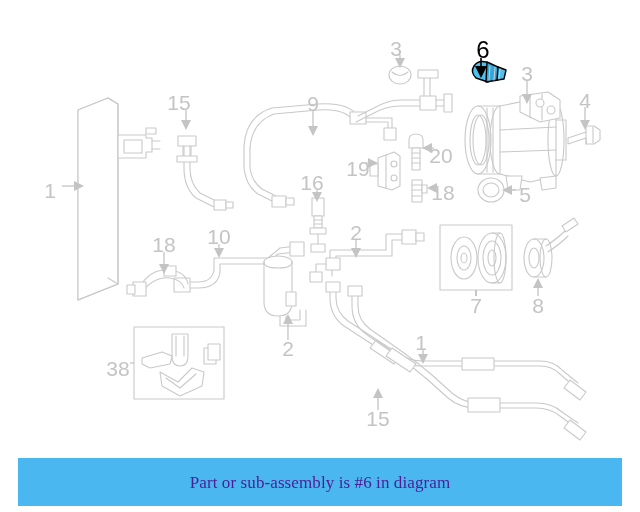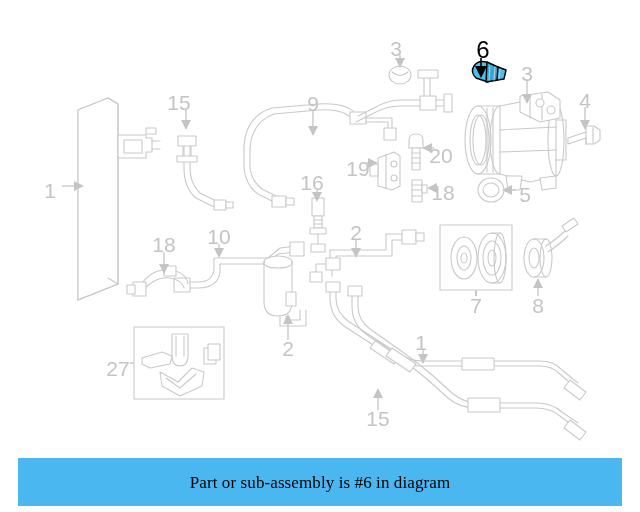--- a/index.html
+++ b/index.html
@@ -36,21 +36,21 @@
     width: 604px;
     height: 48px;
     background: #4ab7f0;
     box-sizing: border-box;
     display: flex;
     flex-direction: column;
     align-items: center;
     justify-content: center;
   }
   .banner-line {
-    color: #000000;
+    color: #4c1d95;
     font-family: "Liberation Serif", serif;
     font-size: 17px;
     line-height: 21px;
     white-space: nowrap;
     letter-spacing: 0.1px;
   }
   
   .pl { fill: none; stroke: #c9c9c9; stroke-width: 1.1; stroke-linejoin: round; stroke-linecap: round; }
   .pl-f { fill: #ffffff; stroke: #c9c9c9; stroke-width: 1.1; stroke-linejoin: round; stroke-linecap: round; }
   .arw { fill: none; stroke: #c4c4c4; stroke-width: 1.3; }
@@ -401,20 +401,20 @@
       <div style="position: absolute; left: 179px; top: 102px; transform: translate(-50%, -50%); font-family: &quot;Liberation Sans&quot;, sans-serif; font-size: 21px; line-height: 1; white-space: nowrap; color: rgb(196, 196, 196);">15</div>
       <div style="position: absolute; left: 421px; top: 342px; transform: translate(-50%, -50%); font-family: &quot;Liberation Sans&quot;, sans-serif; font-size: 21px; line-height: 1; white-space: nowrap; color: rgb(196, 196, 196);">1</div>
       <div style="position: absolute; left: 378px; top: 418px; transform: translate(-50%, -50%); font-family: &quot;Liberation Sans&quot;, sans-serif; font-size: 21px; line-height: 1; white-space: nowrap; color: rgb(196, 196, 196);">15</div>
       <div style="position: absolute; left: 356px; top: 232px; transform: translate(-50%, -50%); font-family: &quot;Liberation Sans&quot;, sans-serif; font-size: 21px; line-height: 1; white-space: nowrap; color: rgb(196, 196, 196);">2</div>
       <div style="position: absolute; left: 312px; top: 182px; transform: translate(-50%, -50%); font-family: &quot;Liberation Sans&quot;, sans-serif; font-size: 21px; line-height: 1; white-space: nowrap; color: rgb(196, 196, 196);">16</div>
       <div style="position: absolute; left: 219px; top: 236px; transform: translate(-50%, -50%); font-family: &quot;Liberation Sans&quot;, sans-serif; font-size: 21px; line-height: 1; white-space: nowrap; color: rgb(196, 196, 196);">10</div>
       <div style="position: absolute; left: 164px; top: 244px; transform: translate(-50%, -50%); font-family: &quot;Liberation Sans&quot;, sans-serif; font-size: 21px; line-height: 1; white-space: nowrap; color: rgb(196, 196, 196);">18</div>
       <div style="position: absolute; left: 358px; top: 168px; transform: translate(-50%, -50%); font-family: &quot;Liberation Sans&quot;, sans-serif; font-size: 21px; line-height: 1; white-space: nowrap; color: rgb(196, 196, 196);">19</div>
       <div style="position: absolute; left: 443px; top: 192px; transform: translate(-50%, -50%); font-family: &quot;Liberation Sans&quot;, sans-serif; font-size: 21px; line-height: 1; white-space: nowrap; color: rgb(196, 196, 196);">18</div>
       <div style="position: absolute; left: 441px; top: 155px; transform: translate(-50%, -50%); font-family: &quot;Liberation Sans&quot;, sans-serif; font-size: 21px; line-height: 1; white-space: nowrap; color: rgb(196, 196, 196);">20</div>
-      <div style="position: absolute; left: 118px; top: 368px; transform: translate(-50%, -50%); font-family: &quot;Liberation Sans&quot;, sans-serif; font-size: 21px; line-height: 1; white-space: nowrap; color: rgb(196, 196, 196);">27</div>
+      <div style="position: absolute; left: 118px; top: 368px; transform: translate(-50%, -50%); font-family: &quot;Liberation Sans&quot;, sans-serif; font-size: 21px; line-height: 1; white-space: nowrap; color: rgb(196, 196, 196);">38</div>
     </div>
 
   <div class="banner">
     <div class="banner-line">Part or sub-assembly is #6 in diagram</div>
   </div>
 
 </div>
 
 </body></html>

